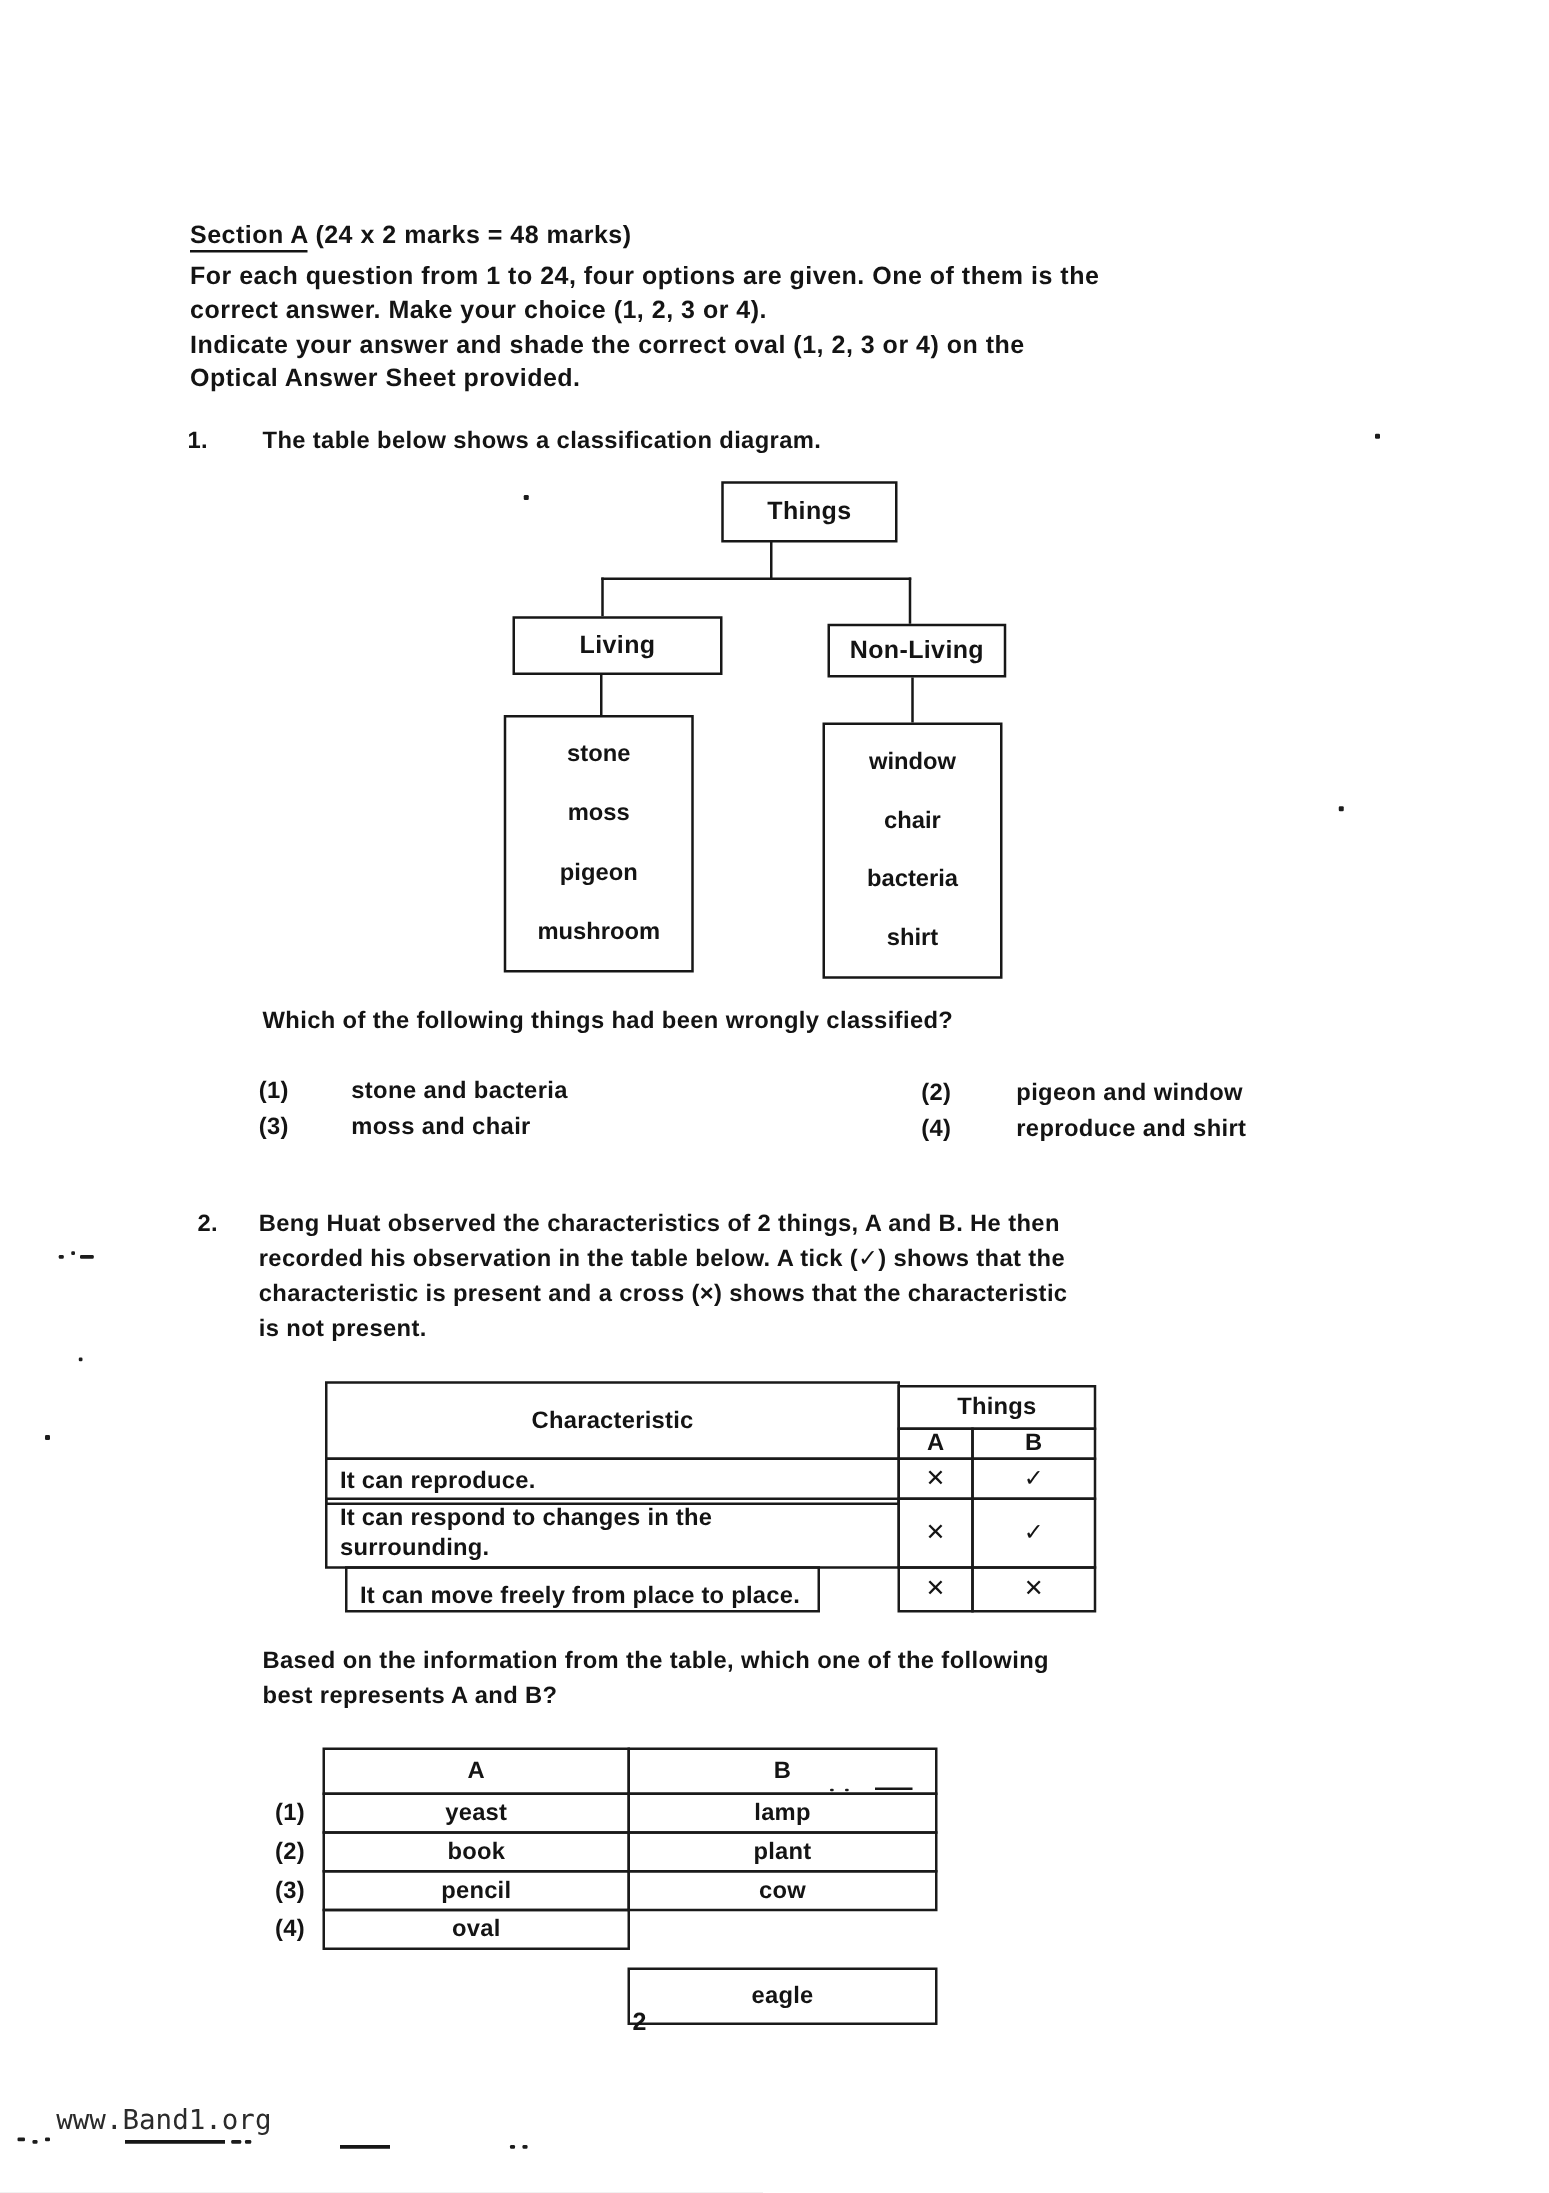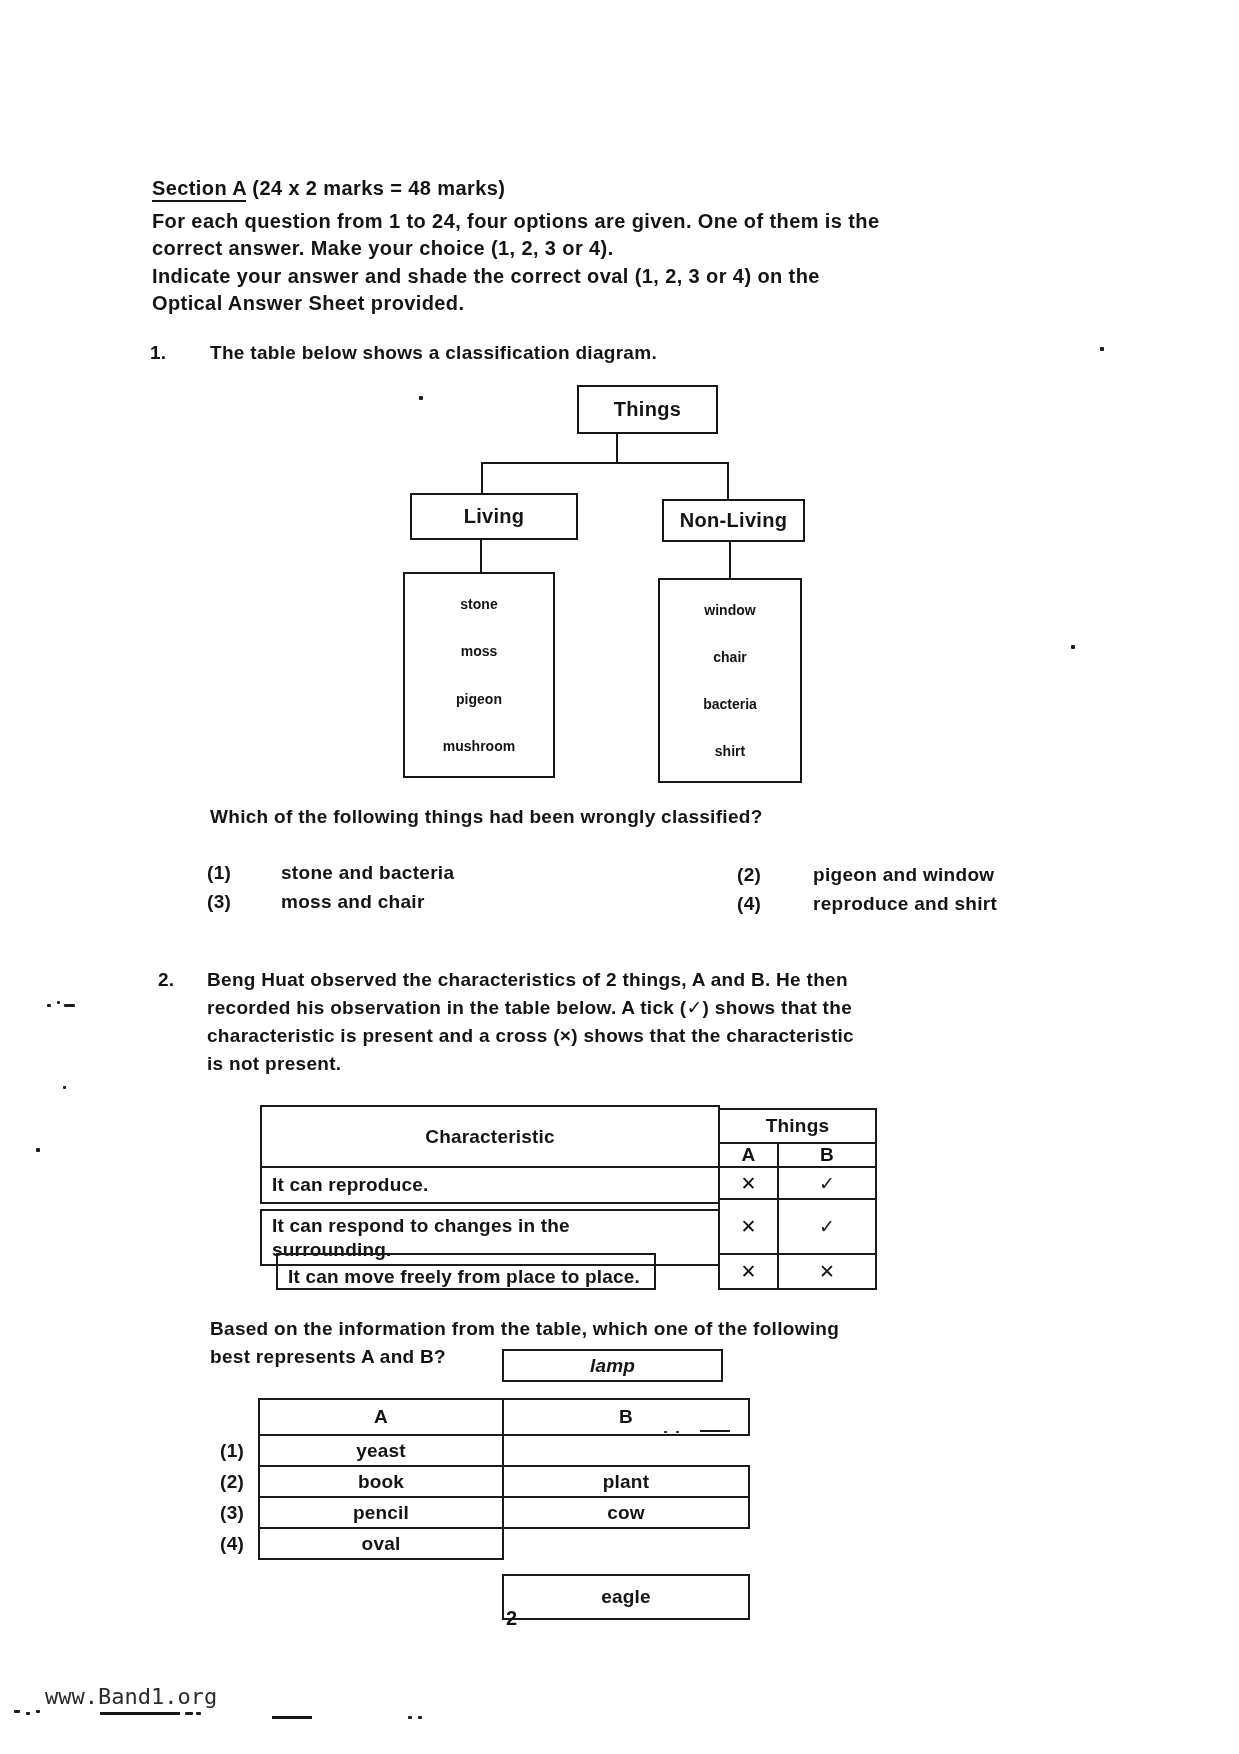--- a/index.html
+++ b/index.html
@@ -9,27 +9,27 @@
     font-family:"Liberation Sans","DejaVu Sans",sans-serif;
     color:#141414;
   }
   .txt{position:absolute;white-space:nowrap;font-weight:bold;font-size:19px;letter-spacing:0.3px;line-height:1.2;}
   .hdr{font-size:20px;letter-spacing:0.4px;}
   .ul{border-bottom:2px solid #141414;padding-bottom:1px;}
   .box{position:absolute;border:2px solid #171717;box-sizing:border-box;background:#fff;
        display:flex;align-items:center;justify-content:center;font-weight:bold;font-size:20px;letter-spacing:0.3px;}
   .listbox{position:absolute;border:2px solid #171717;box-sizing:border-box;background:#fff;
        display:flex;flex-direction:column;align-items:center;justify-content:space-around;
-       font-weight:bold;font-size:14px;padding:6px 0;}
+       font-weight:bold;font-size:19px;padding:6px 0;}
   .vline,.hline{position:absolute;background:#171717;}
   .cell{position:absolute;border:2px solid #1a1a1a;box-sizing:border-box;
         display:flex;align-items:center;justify-content:center;
         font-weight:bold;font-size:19px;letter-spacing:0.2px;background:transparent;}
   .cell.lft{justify-content:flex-start;padding-left:10px;}
-  .cell.topal{align-items:flex-start;padding-top:3px;margin-top:11px;}
+  .cell.topal{align-items:flex-start;padding-top:3px;}
   .mark{font-size:19px;font-weight:bold;}
   .speck{position:absolute;background:#1c1c1c;border-radius:1px;}
   .wrapcell{white-space:normal;max-width:345px;line-height:1.25;}
   #footer-url{position:absolute;font-family:"DejaVu Sans Mono","Liberation Mono",monospace;
         font-size:22px;font-weight:normal;color:#2b2b2b;letter-spacing:0px;}
   .pageno{font-size:20px;font-weight:bold;}
 </style>
 </head>
 <body>
 
@@ -149,21 +149,21 @@
       <span>A</span>
     </div>
     <div class="cell" style="left:502px;top:1398px;width:248px;height:38px;">
       <span>B</span>
     </div>
 
     <div class="txt" style="left:220px;top:1440px;">(1)</div>
     <div class="cell" style="left:258px;top:1434px;width:246px;height:33px;">
       <span>yeast</span>
     </div>
-    <div class="cell" style="left:502px;top:1349px;width:221px;height:33px;font-style:italic;">
+    <div class="cell" style="left:502px;top:1434px;width:248px;height:33px;">
       <span>lamp</span>
     </div>
 
     <div class="txt" style="left:220px;top:1471px;">(2)</div>
     <div class="cell" style="left:258px;top:1465px;width:246px;height:33px;">
       <span>book</span>
     </div>
     <div class="cell" style="left:502px;top:1465px;width:248px;height:33px;">
       <span>plant</span>
     </div>

